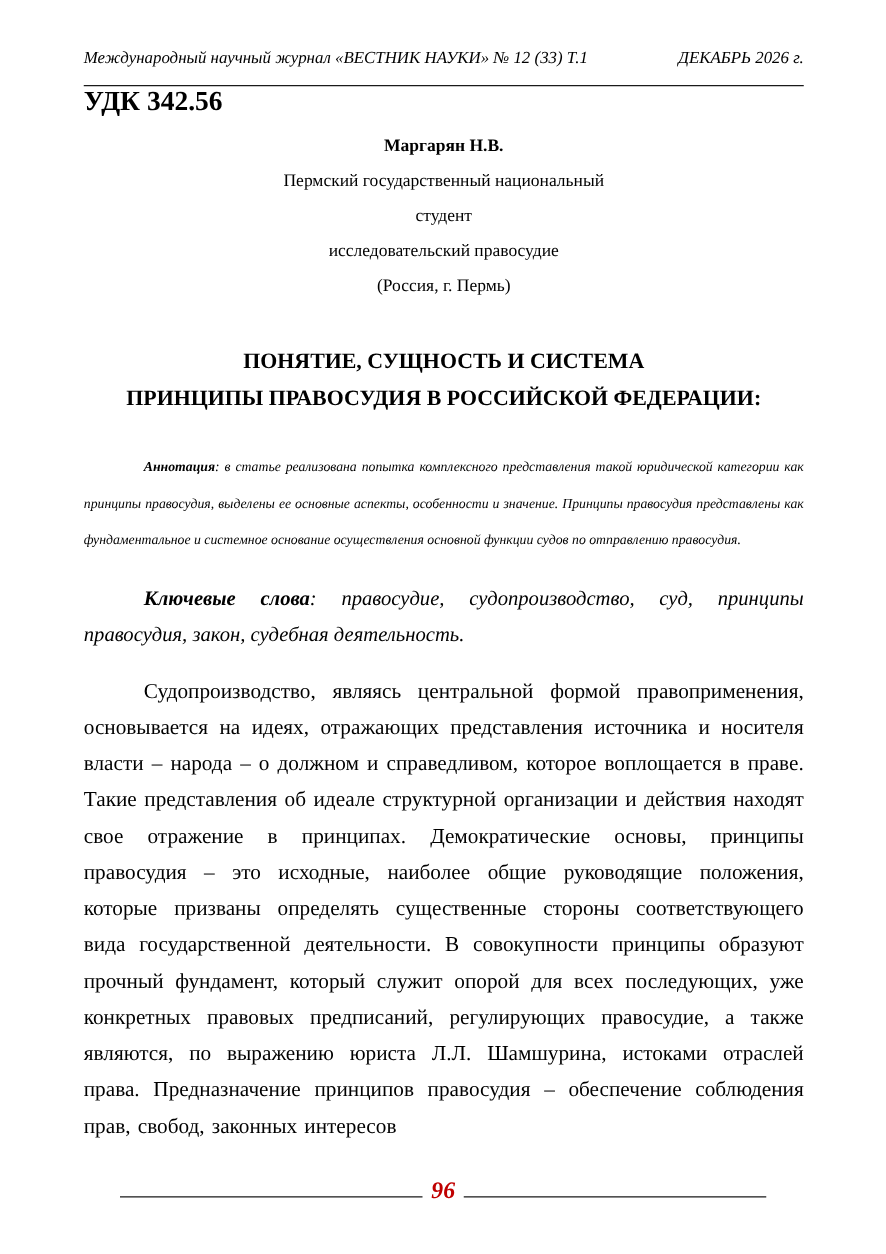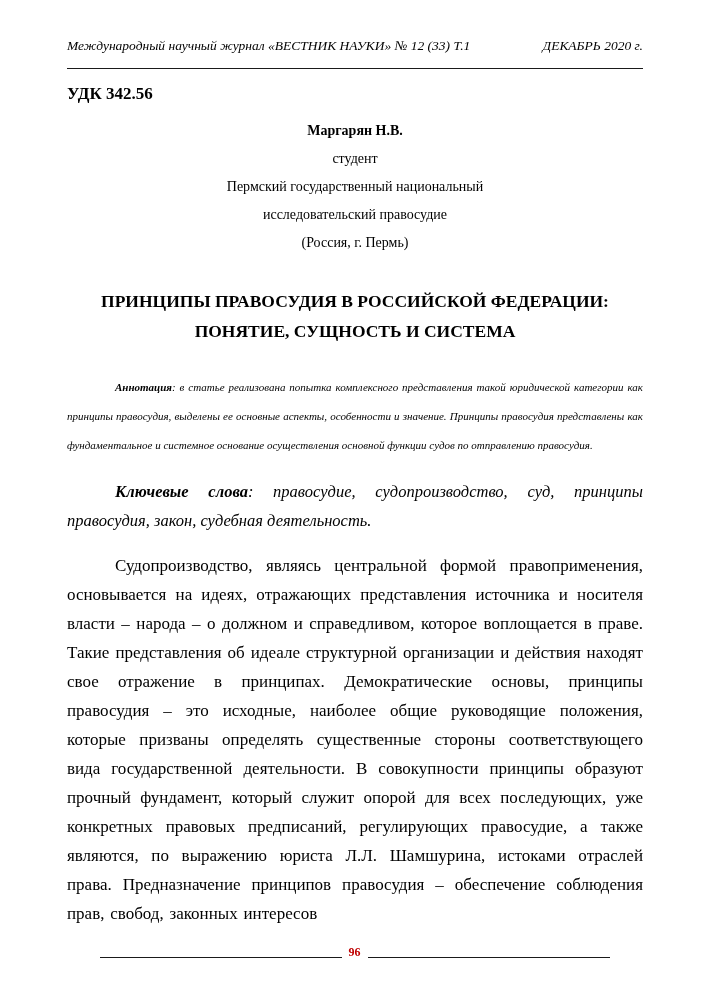--- a/index.html
+++ b/index.html
@@ -27,23 +27,22 @@
     font-size: 13.5px;
     line-height: 17px;
     white-space: nowrap;
   }
   .header-rule {
     margin-top: 13px;
     border-bottom: 1px solid #1a1a1a;
     height: 1px;
   }
   .udc {
-    margin-top: 13px;
     font-weight: bold;
-    font-size: 17px;
+    font-size: 22px;
     line-height: 23px;
   }
   .authors {
     margin-top: 12px;
     text-align: center;
     font-size: 14px;
     line-height: 28px;
   }
   .authors .name { font-weight: bold; }
   .article-title {
@@ -88,50 +87,51 @@
     gap: 7px;
   }
   .footer-rule {
     width: 242px;
     border-bottom: 1.6px solid #1a1a1a;
     height: 1px;
     margin-bottom: 3px;
   }
   .page-num {
     font-weight: bold;
-    font-size: 12px;
+    font-style: italic;
+    font-size: 19px;
     line-height: 17px;
   }
 </style>
 </head>
 <body>
 
 <div class="page">
   <div class="content">
 
     <div class="running-head">
       <span>Международный научный журнал «ВЕСТНИК НАУКИ» № 12 (33) Т.1</span>
-      <span>ДЕКАБРЬ 2020 г.</span>
+      <span>ДЕКАБРЬ 2026 г.</span>
     </div>
 
     <div class="header-rule"></div>
 
     <div class="udc">УДК 342.56</div>
 
     <div class="authors">
       <div class="name">Маргарян Н.В.</div>
+      <div>Пермский государственный национальный</div>
       <div>студент</div>
-      <div>Пермский государственный национальный</div>
       <div>исследовательский правосудие</div>
       <div>(Россия, г. Пермь)</div>
     </div>
 
     <div class="article-title">
+      <div>ПОНЯТИЕ, СУЩНОСТЬ И СИСТЕМА</div>
       <div>ПРИНЦИПЫ ПРАВОСУДИЯ В РОССИЙСКОЙ ФЕДЕРАЦИИ:</div>
-      <div>ПОНЯТИЕ, СУЩНОСТЬ И СИСТЕМА</div>
     </div>
 
     <p class="abstract"><span class="lead">Аннотация</span><span>: в статье реализована попытка комплексного представления такой юридической категории как принципы правосудия, выделены ее основные аспекты, особенности и значение. Принципы правосудия представлены как фундаментальное и системное основание осуществления основной функции судов по отправлению правосудия.</span></p>
 
     <p class="keywords"><span class="lead">Ключевые слова</span><span>: правосудие, судопроизводство, суд, принципы правосудия, закон, судебная деятельность.</span></p>
 
     <p class="body-text">Судопроизводство, являясь центральной формой правоприменения, основывается на идеях, отражающих представления источника и носителя власти – народа – о должном и справедливом, которое воплощается в праве. Такие представления об идеале структурной организации и действия находят свое отражение в принципах. Демократические основы, принципы правосудия – это исходные, наиболее общие руководящие положения, которые призваны определять существенные стороны соответствующего вида государственной деятельности. В совокупности принципы образуют прочный фундамент, который служит опорой для всех последующих, уже конкретных правовых предписаний, регулирующих правосудие, а также являются, по выражению юриста Л.Л. Шамшурина, истоками отраслей права. Предназначение принципов правосудия – обеспечение соблюдения прав, свобод, законных интересов</p>
 
   </div>
 

